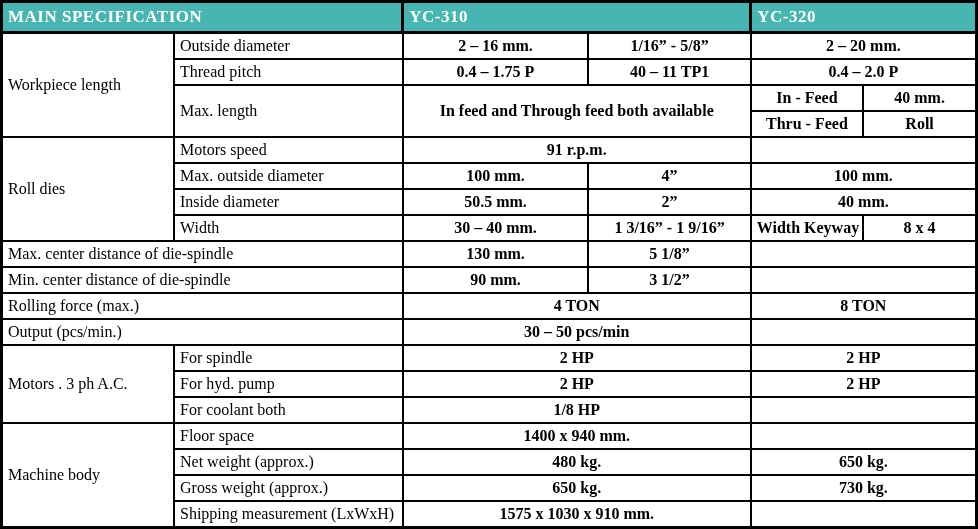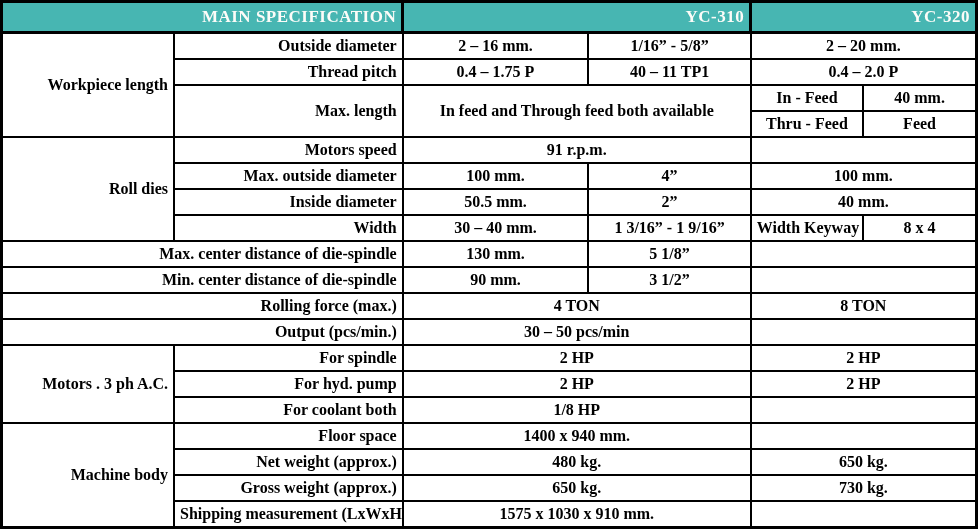--- a/index.html
+++ b/index.html
@@ -34,25 +34,25 @@
     overflow: hidden;
     white-space: nowrap;
     line-height: 1.15;
   }
   tr.head td {
     border: 3px solid var(--border-color);
     background: var(--header-bg);
     color: var(--header-text);
     font-weight: bold;
     font-size: 17px;
-    text-align: right;
+    text-align: left;
     letter-spacing: 0.5px;
   }
   tr.head { height: 31px; }
-  td.lbl { text-align: right; padding-left: 7px; font-weight: bold; }
+  td.lbl { text-align: left; padding-left: 7px; }
   td.val { text-align: center; font-weight: bold; }
 </style>
 </head>
 <body>
 
 <div class="page">
 <table class="spec">
   <colgroup>
     <col style="width:172px">
     <col style="width:228px">
@@ -85,21 +85,21 @@
   </tr>
 
   <tr>
     <td rowspan="2" class="lbl">Max. length</td>
     <td rowspan="2" colspan="2" class="val">In feed and Through feed both available</td>
     <td class="val">In - Feed</td>
     <td class="val">40 mm.</td>
   </tr>
   <tr>
     <td class="val">Thru - Feed</td>
-    <td class="val">Feed</td>
+    <td class="val">Roll</td>
   </tr>
 
   <tr>
     <td rowspan="4" class="lbl">Roll dies</td>
     <td class="lbl">Motors speed</td>
     <td colspan="2" class="val">91 r.p.m.</td>
     <td colspan="2" class="val"></td>
   </tr>
 
   <tr>

